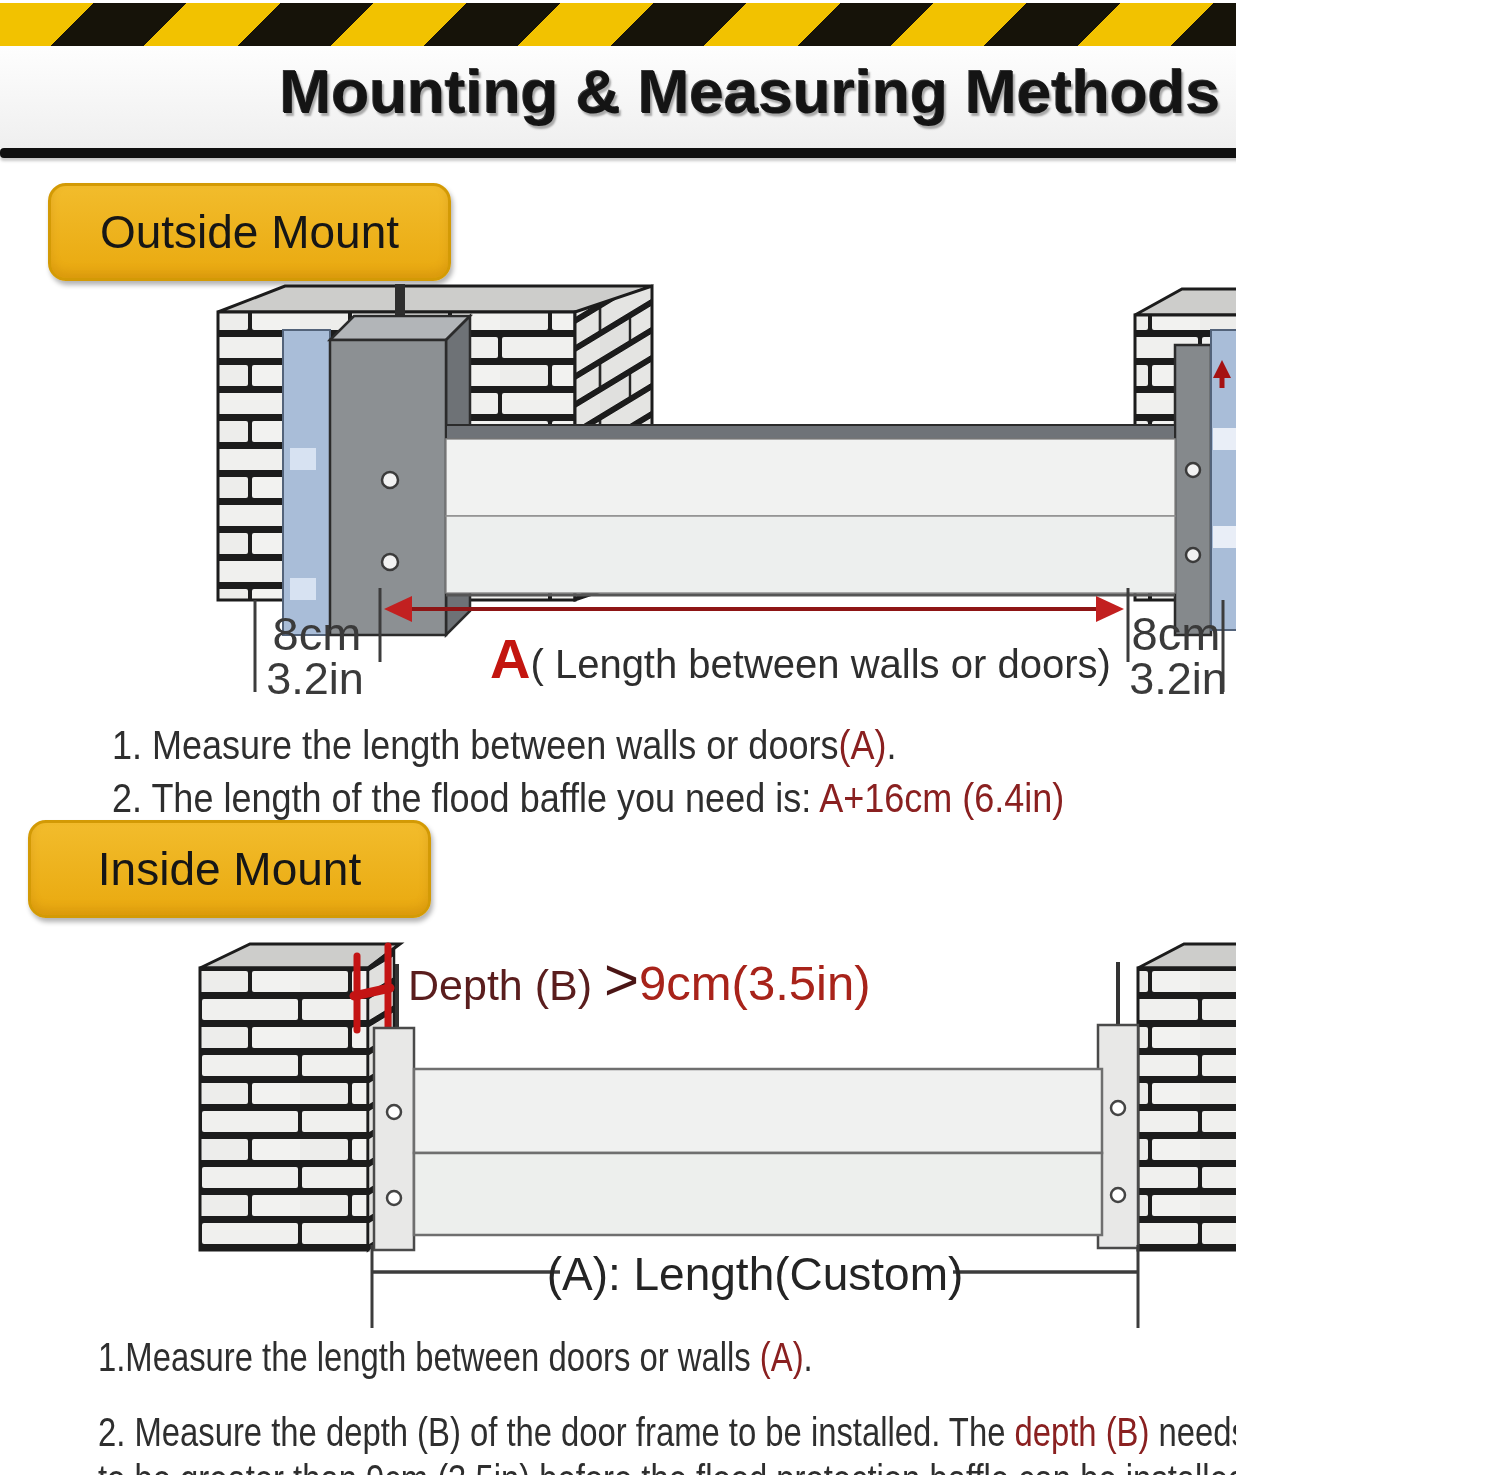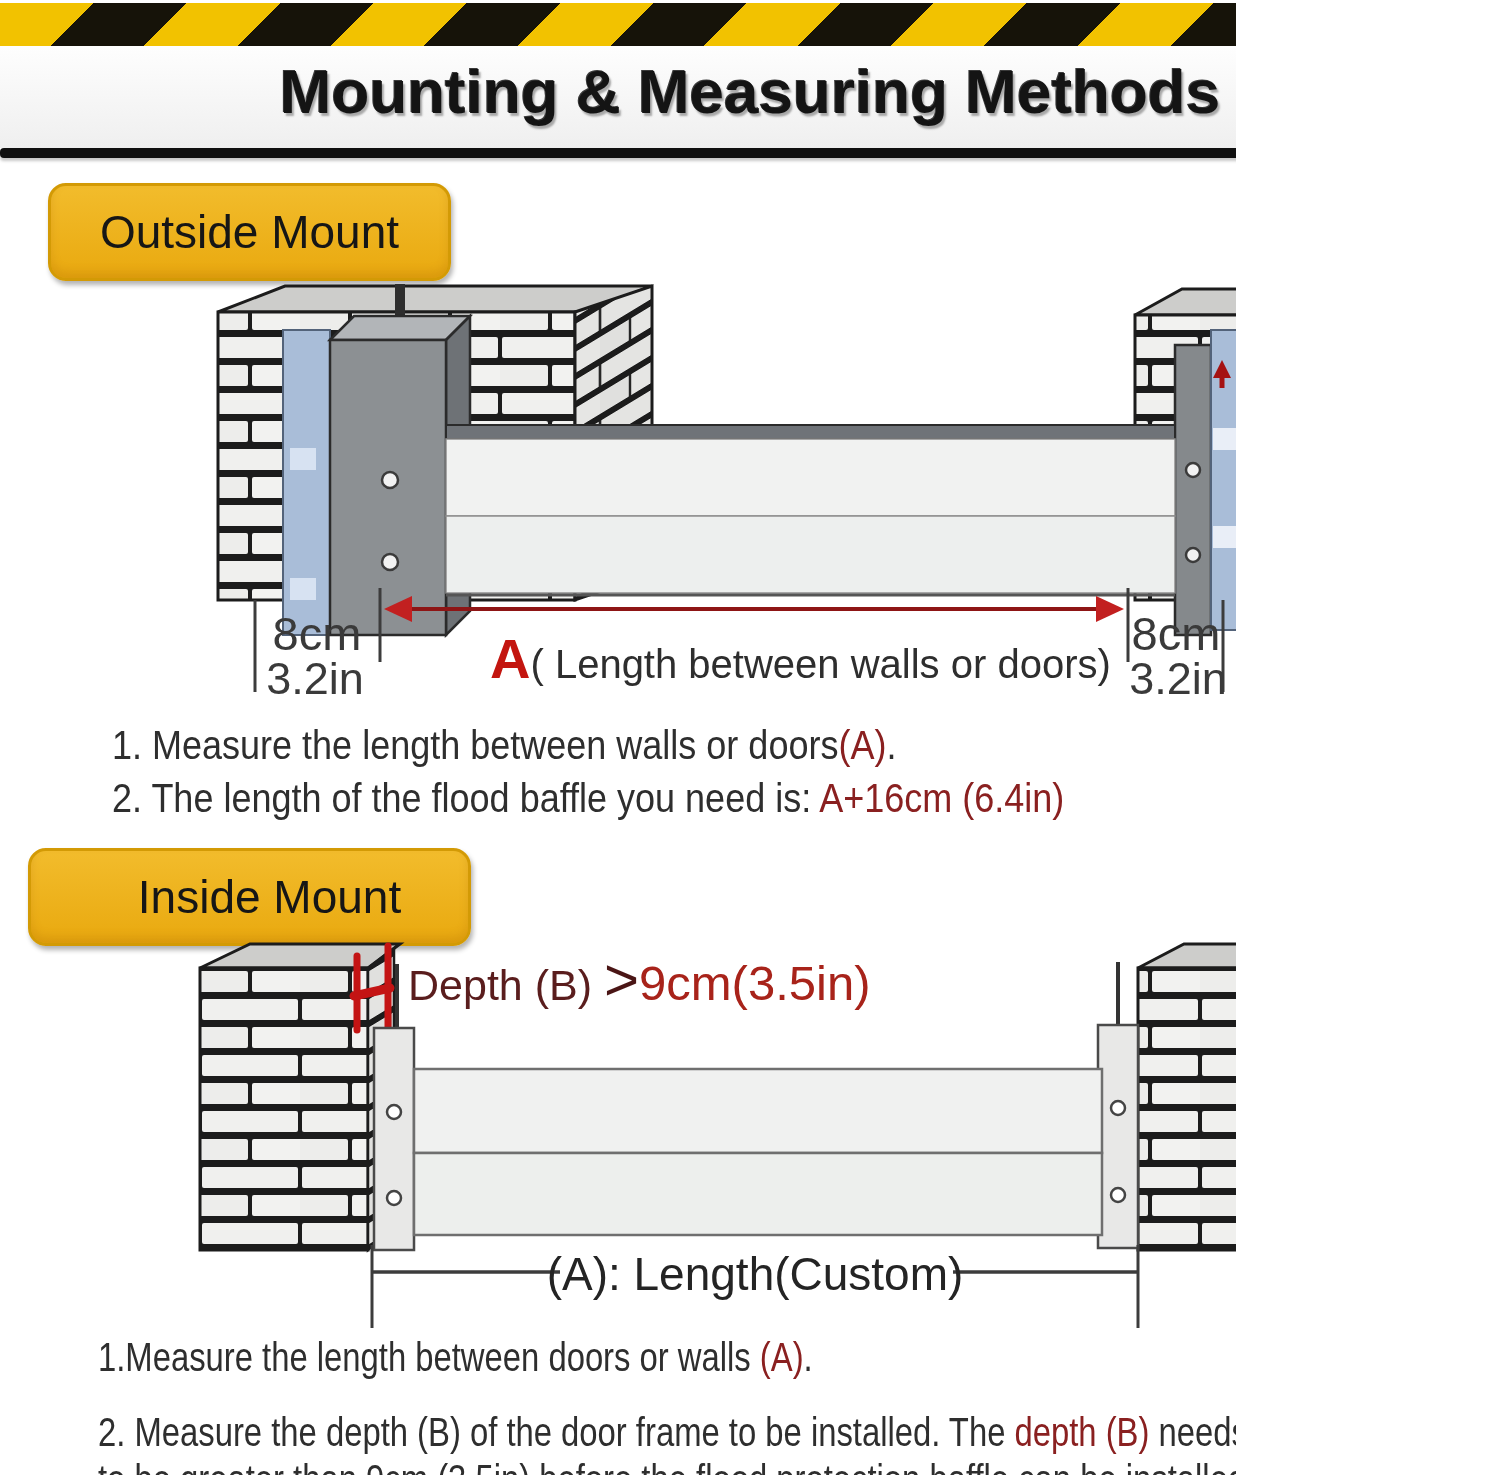--- a/index.html
+++ b/index.html
@@ -15,21 +15,21 @@
     text-shadow:2px 3px 2px #a8a8a8, -1px -1px 0 #3a3a3a;white-space:nowrap;}
   .title-underbar{position:absolute;top:148px;left:0;width:1500px;height:10px;
     background:#101010;border-radius:4px;box-shadow:0 3px 3px #c9c9c9;}
   
   .badge{position:absolute;left:28px;width:397px;height:92px;border-radius:18px;
     background:linear-gradient(#f2bc2c,#e9a90f);border:3px solid #d39a05;
     box-shadow:2px 4px 5px rgba(0,0,0,.3), inset 0 -6px 10px rgba(150,85,0,.18);
     display:flex;align-items:center;justify-content:center;
     font-size:46px;color:#161616;}
   .badge.outside{top:183px;margin-left:20px;}
-  .badge.inside{top:848px;padding-left:40px;}
+  .badge.inside{top:820px;}
   
   .diagram{position:absolute;left:0;}
   .diagram.one{top:278px;}
   .diagram.two{top:940px;}
   svg text{font-family:"Liberation Sans",sans-serif;}
   
   .steps{position:absolute;color:#2e2e2e;font-size:40px;transform-origin:0 0;white-space:nowrap;}
   .steps .hl{color:#8a2020;}
   .steps-1{left:112px;top:720px;transform:scaleX(0.90);line-height:51px;}
   .steps-2{left:98px;top:1334px;transform:scaleX(0.82);line-height:47px;}

